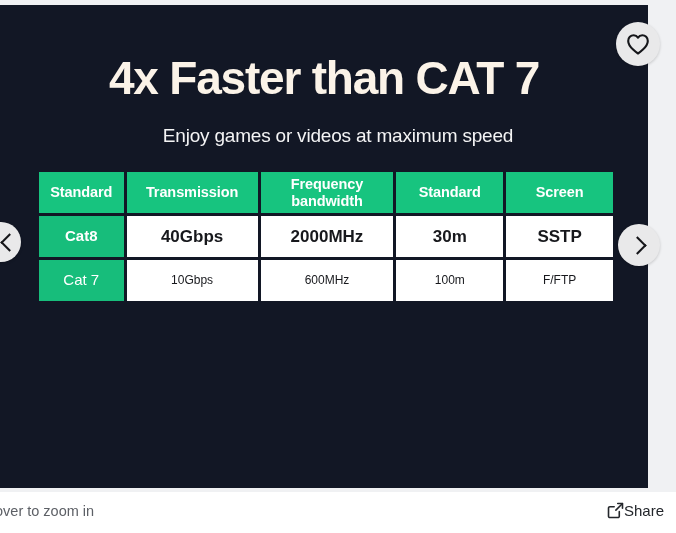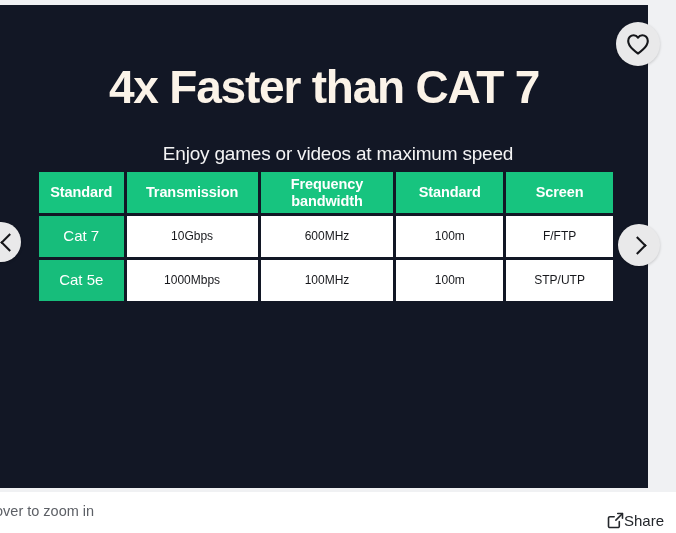--- a/index.html
+++ b/index.html
@@ -37,21 +37,21 @@
 
   
   #hero {
     position: absolute;
     left: 0;
     top: 0;
     width: 648px;
     text-align: center;
   }
   #hero-title {
-    margin: 16px;
+    margin: 7px;
     padding-top: 43px;
     color: #fbf3e8;
     font-size: 46px;
     font-weight: 800;
     letter-spacing: -1.2px;
     line-height: 1.0;
     white-space: nowrap;
   }
   #hero-subtitle {
     margin: 0;
@@ -167,21 +167,21 @@
     position: absolute;
     left: -34px;
     top: 11px;
     color: #5d6066;
     font-size: 14.5px;
     white-space: nowrap;
   }
   #share-btn {
     position: absolute;
     right: 12px;
-    top: 20px;
+    top: 10px;
     display: flex;
     align-items: center;
     cursor: pointer;
     text-align: center;
   }
   #share-label {
     color: #23262b;
     font-size: 15px;
   }
   .share-icon { display: block; }
@@ -226,32 +226,32 @@
         <tr>
           <td class="th">Standard</td>
           <td class="th">Transmission</td>
           <td class="th">Frequency bandwidth</td>
           <td class="th">Standard</td>
           <td class="th">Screen</td>
         </tr>
       </thead>
       <tbody>
         <tr>
+          <td class="cat-cell hl">Cat8</td>
+          <td class="val-cell hl">40Gbps</td>
+          <td class="val-cell hl">2000MHz</td>
+          <td class="val-cell hl">30m</td>
+          <td class="val-cell hl">SSTP</td>
+        </tr>
+        <tr>
           <td class="cat-cell">Cat 7</td>
           <td class="val-cell">10Gbps</td>
           <td class="val-cell">600MHz</td>
           <td class="val-cell">100m</td>
           <td class="val-cell">F/FTP</td>
-        </tr>
-        <tr>
-          <td class="cat-cell">Cat 5e</td>
-          <td class="val-cell">1000Mbps</td>
-          <td class="val-cell">100MHz</td>
-          <td class="val-cell">100m</td>
-          <td class="val-cell">STP/UTP</td>
         </tr>
       </tbody>
     </table>
   </div>
 
   <div id="fav-btn" class="circle-btn">
     <svg width="24" height="22" viewBox="0 0 24 22">
       <path d="M12 20.5 C12 20.5 2.2 14.2 2.2 7.9 C2.2 4.6 4.7 2.2 7.7 2.2 C9.8 2.2 11.2 3.4 12 4.6 C12.8 3.4 14.2 2.2 16.3 2.2 C19.3 2.2 21.8 4.6 21.8 7.9 C21.8 14.2 12 20.5 12 20.5 Z" fill="none" stroke="#15161a" stroke-width="2.1" stroke-linejoin="round"></path>
     </svg>
   </div>

